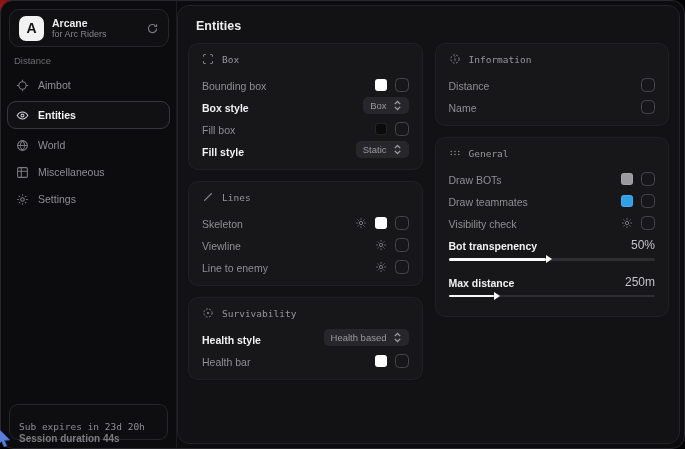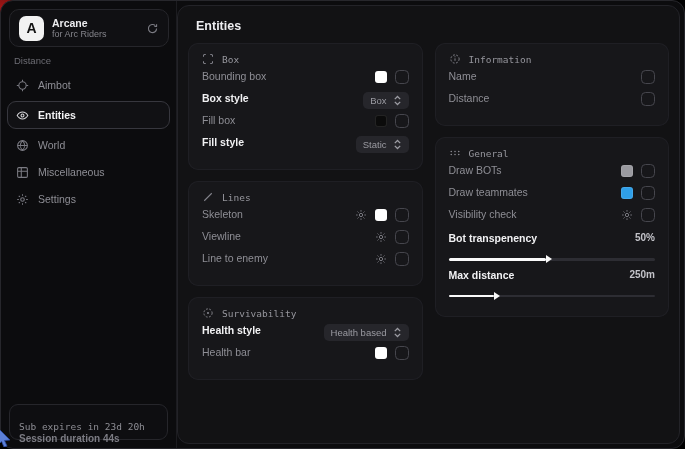--- a/index.html
+++ b/index.html
@@ -48,35 +48,35 @@
   .main-title { padding:13px 18px 4px; font-size:12.5px; font-weight:700; color:#ededf0; }
   .cols { display:flex; gap:12px; padding:6px 10px; }
   .col { display:flex; flex-direction:column; gap:11px; width:236px; }
 
   .card { background:#17171a; border-radius:10px; padding:10px 14px 12px;
     box-shadow:inset 0 0 0 1px #1f1f24; }
   .card-head { display:flex; align-items:center; gap:8px; margin-bottom:5px;
     font-family:"DejaVu Sans Mono", monospace; font-size:9.5px; color:#96969d; }
   .card-head .icon { color:#84848c; }
 
-  .row { height:22px; display:flex; align-items:flex-start; justify-content:space-between; }
+  .row { height:22px; display:flex; align-items:flex-end; justify-content:space-between; }
   .row-label { font-size:10.5px; color:#8e8e95; }
   .row-label.bright { color:#f1f1f3; font-weight:700; }
   .ctrls { display:flex; align-items:center; gap:8px; }
 
   .swatch { width:12px; height:12px; border-radius:3px;
     box-shadow:inset 0 0 0 1px rgba(255,255,255,0.10); cursor:default; }
   .checkbox { width:14px; height:14px; border-radius:4.5px;
     border:1.5px solid #46464d; background:transparent; cursor:default; }
   .dropdown { display:flex; align-items:center; gap:6px; background:#26262b;
     border-radius:5px; padding:3px 7px; font-size:9.5px; color:#9b9ba2; cursor:default; }
   .dropdown .icon { color:#9b9ba2; }
 
   .slider-row { margin-top:2px; margin-bottom:8px; }
-  .value { font-size:10px; font-weight:700; color:#c3c3c9; }
+  .value { font-size:12px; font-weight:400; color:#c3c3c9; }
   .track { position:relative; height:2.5px; background:#2d2d33; border-radius:2px;
     margin-top:6px; cursor:default; }
   .fill { position:absolute; left:0; top:0; height:2.5px; background:#fafafa; border-radius:2px; }
   .fill::after { content:""; position:absolute; right:-6px; top:50%;
     transform:translateY(-50%); width:0; height:0;
     border-left:6px solid #fafafa; border-top:4px solid transparent;
     border-bottom:4px solid transparent; }
 
   
   .cursor { position:absolute; left:-3px; bottom:-2px; z-index:50; }
@@ -305,27 +305,27 @@
               <span class="icon">
                 <svg width="12" height="12" viewBox="0 0 16 16" fill="none" stroke="currentColor" stroke-width="1.3">
                   <circle cx="8" cy="8" r="5.5" stroke-dasharray="2.5 2"></circle>
                     <path d="M8 7.2v3.2"></path>
                     <circle cx="8" cy="5" r="0.8" fill="currentColor" stroke="none"></circle>
                 </svg>
               </span>
               <span>Information</span>
             </div>
             <div class="row">
+              <span class="row-label">Distance</span>
+              <span class="ctrls">
+                  <span class="checkbox"></span>
+                </span>
+            </div>
+            <div class="row">
               <span class="row-label">Name</span>
-              <span class="ctrls">
-                  <span class="checkbox"></span>
-                </span>
-            </div>
-            <div class="row">
-              <span class="row-label">Distance</span>
               <span class="ctrls">
                   <span class="checkbox"></span>
                 </span>
             </div>
           </div>
 
           <div class="card">
             <div class="card-head">
               <span class="icon">
                 <svg width="12" height="12" viewBox="0 0 16 16" fill="currentColor">

